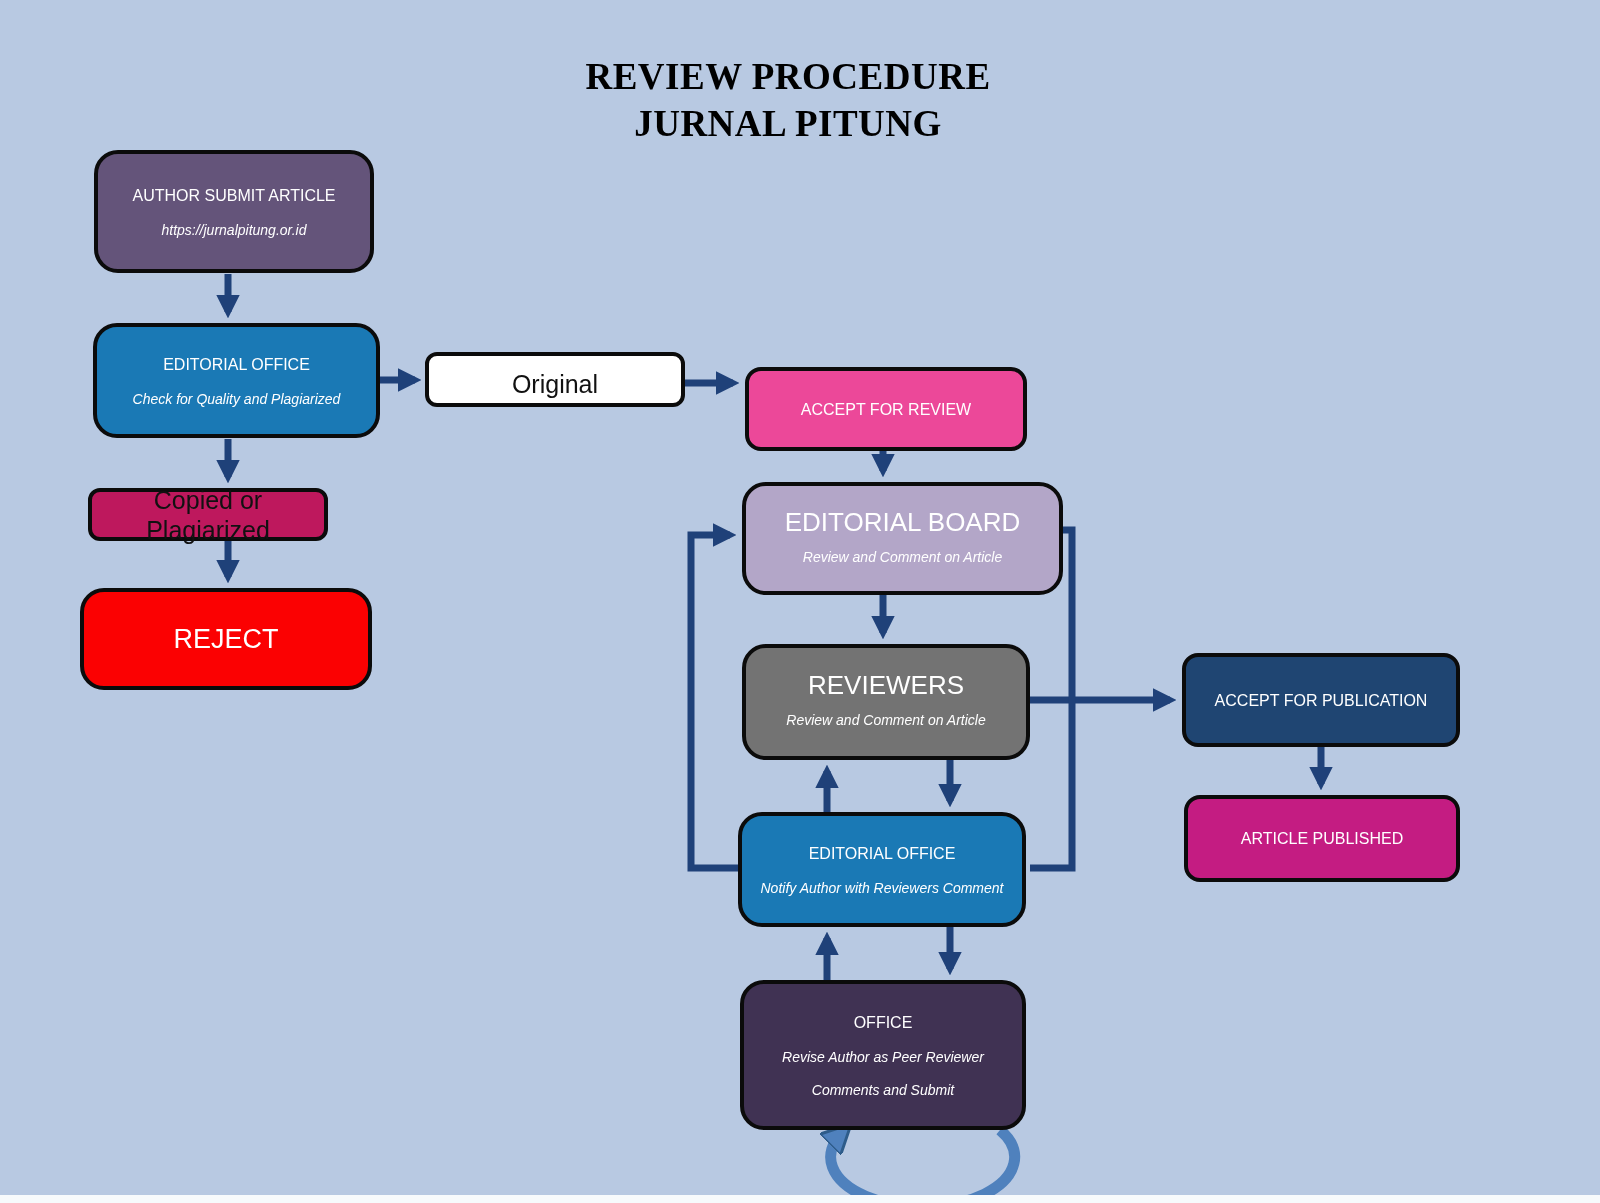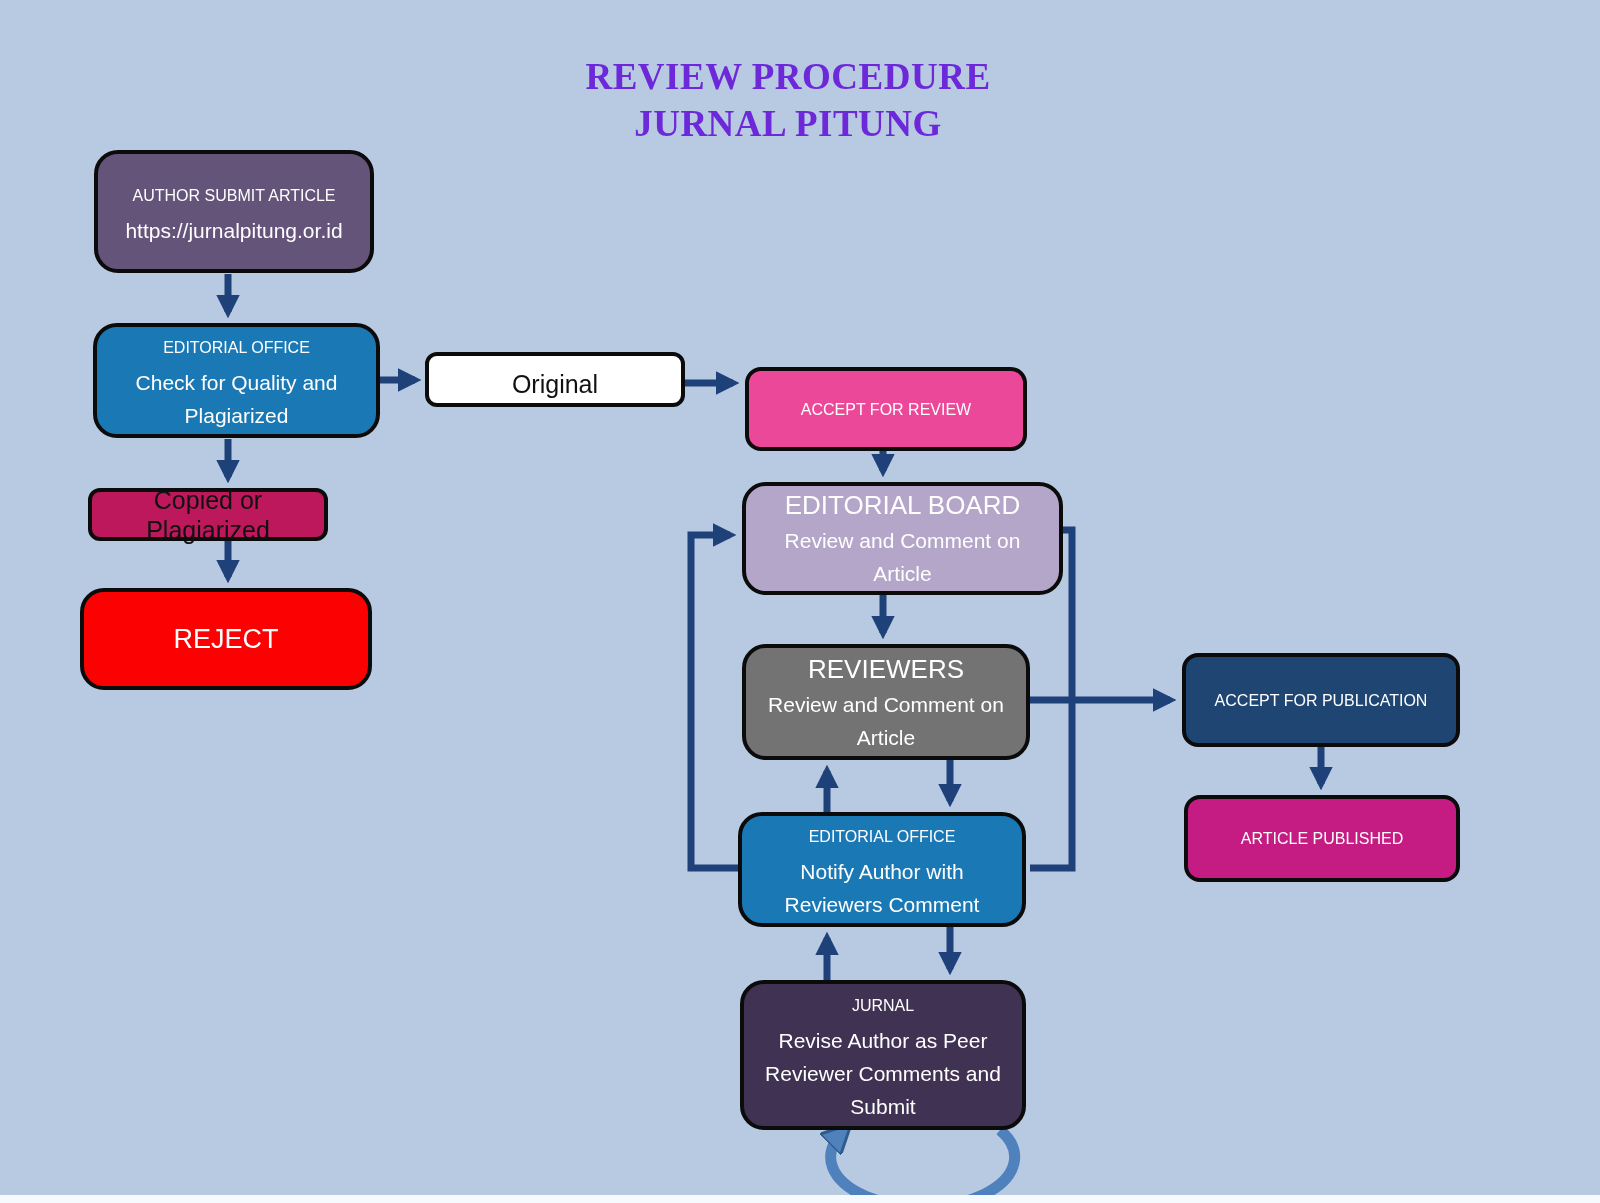--- a/index.html
+++ b/index.html
@@ -11,21 +11,21 @@
     font-family:"Liberation Sans", sans-serif;
   }
   .title{
     position:absolute;
     left:388px;top:53px;width:800px;
     text-align:center;
     font-family:"Liberation Serif", serif;
     font-weight:700;
     font-size:37px;
     line-height:47px;
-    color:#6d28d9;
+    color:#000000;
     letter-spacing:0.5px;
   }
   svg.connectors{
     position:absolute;left:0;top:0;
     pointer-events:none;
   }
   .c{stroke:var(--arrow);stroke-width:7;fill:none;}
   .curve{stroke:var(--curve);stroke-width:11;fill:none;}
   .node{
     position:absolute;
@@ -34,21 +34,21 @@
     border-radius:24px;
     color:#ffffff;
     display:flex;
     flex-direction:column;
     justify-content:center;
     align-items:center;
     text-align:center;
     padding:4px 10px;
   }
   .node .t{font-size:16px;line-height:37px;}
-  .node .s{font-size:21px;line-height:33px;}
+  .node .s{font-size:14px;line-height:33px;font-style:italic;}
   .node.small{border-radius:12px;color:#111;}
   .node.small .t{font-size:25px;line-height:30px;}
   .node.mid{border-radius:16px;}
   #n-author-submit .s{white-space:nowrap;}
   #n-reject .t{font-size:27px;}
   #n-board .t, #n-reviewers .t{font-size:26px;}
   .bottom-strip{
     position:absolute;left:0;bottom:0;width:1600px;height:8px;
     background:#f7fafc;
   }
@@ -149,18 +149,18 @@
   <div class="node mid" id="n-accept-pub" style="left: 1182px; top: 653px; width: 278px; height: 94px; background-color: rgb(31, 69, 114);">
     <div class="t">ACCEPT FOR PUBLICATION</div>
   </div>
 
   <div class="node" id="n-eo-notify" style="left: 738px; top: 812px; width: 288px; height: 115px; background-color: rgb(26, 121, 181);">
     <div class="t">EDITORIAL OFFICE</div>
     <div class="s">Notify Author with Reviewers Comment</div>
   </div>
 
   <div class="node" id="n-author-revise" style="left: 740px; top: 980px; width: 286px; height: 150px; background-color: rgb(64, 50, 83);">
-    <div class="t">JURNAL</div>
+    <div class="t">OFFICE</div>
     <div class="s">Revise Author as Peer Reviewer Comments and Submit</div>
   </div>
 
   <div class="bottom-strip"></div>
 </div>
 
 </body></html>

